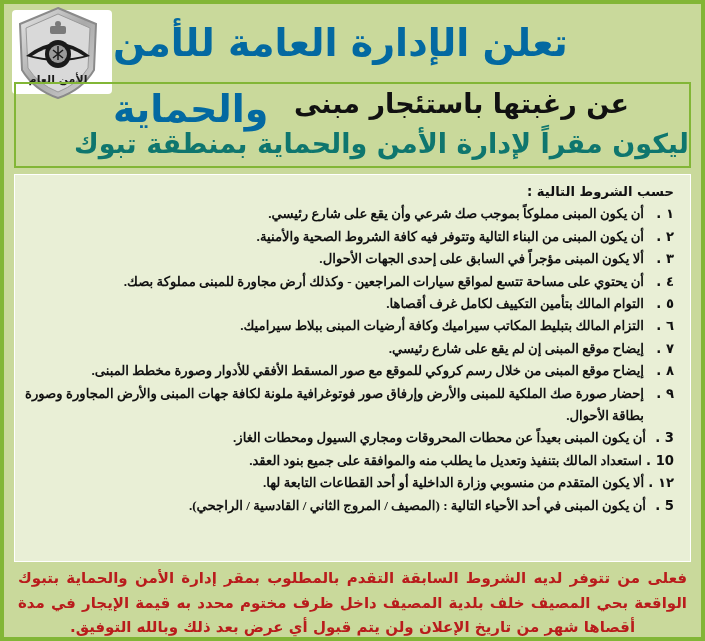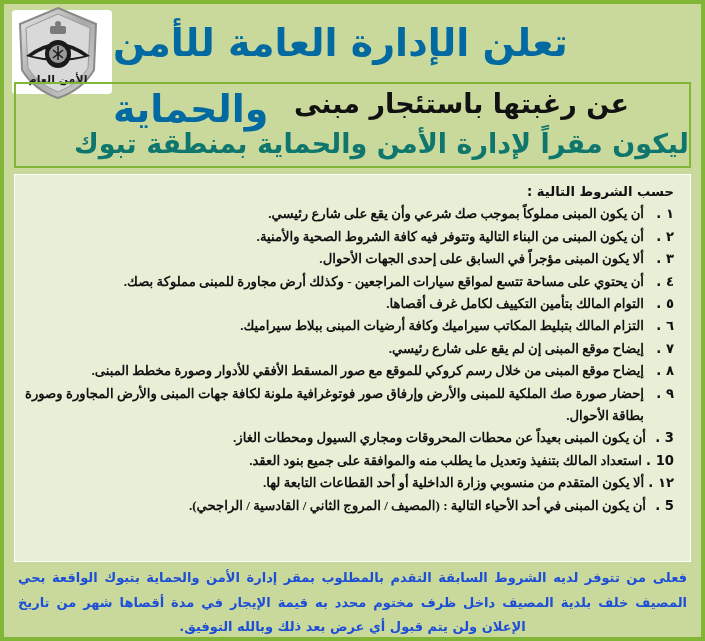--- a/index.html
+++ b/index.html
@@ -70,23 +70,23 @@
     .cond-item { display: flex; align-items: flex-start; }
     .cond-num { flex: 0 0 auto; min-width: 22px; padding-left: 8px; text-align: right; }
     .cond-num.wide { min-width: 24px; padding-left: 4px; }
     .cond-text { flex: 1 1 auto; text-align: justify; font-family: Liberation Serif, serif; }
     .closing {
       position: absolute;
       left: 14px; right: 14px; top: 562px;
       text-align: justify;
       text-align-last: center;
       font-weight: bold;
-      font-size: 13px;
+      font-size: 15px;
       line-height: 24.5px;
-      color: #1d4ed8;
+      color: #b91c1c;
     }
   </style>
 </head>
 <body>
 
 <div class="ad">
 
   <div class="logo">
     <svg width="92" height="96" viewBox="0 0 92 96">
       <defs>

